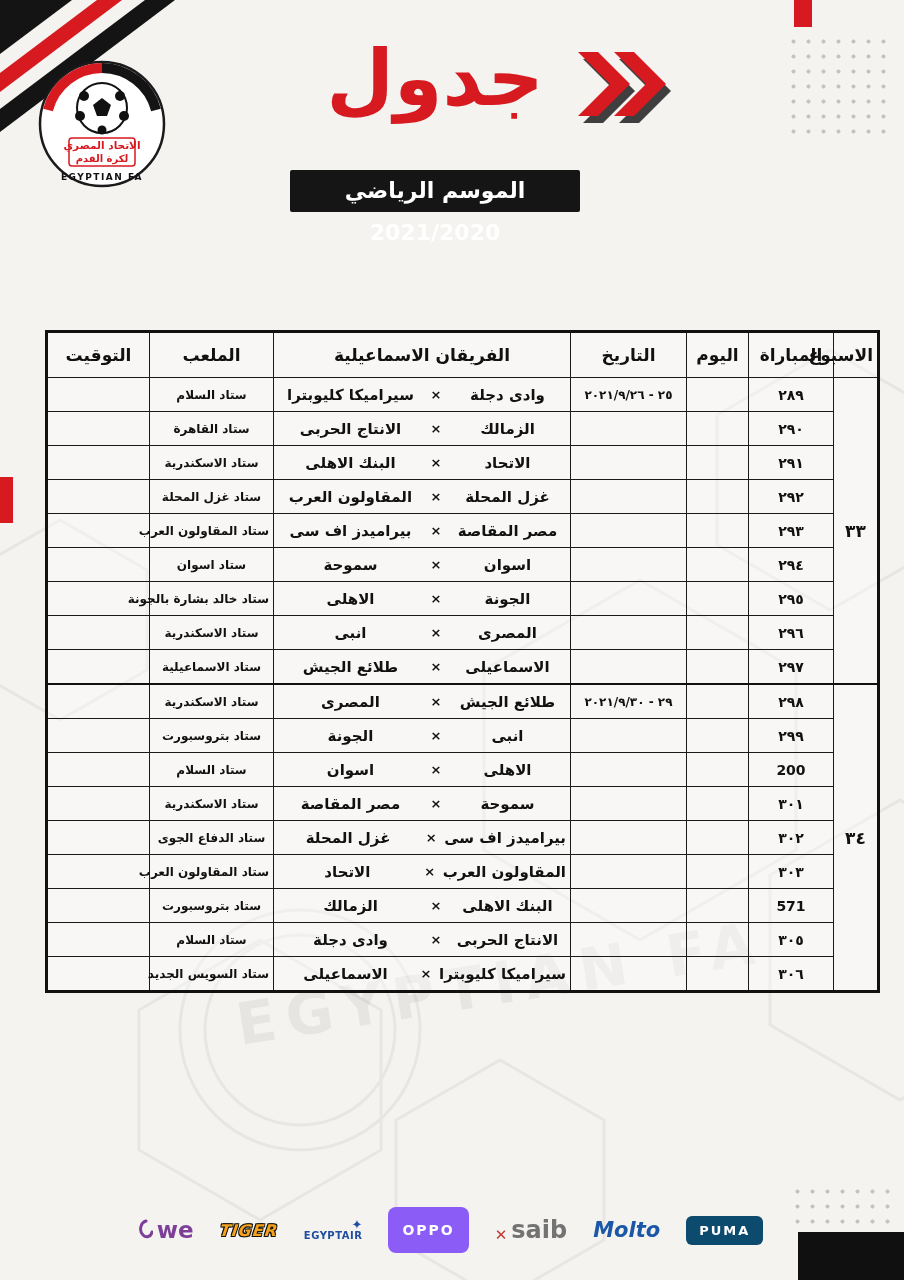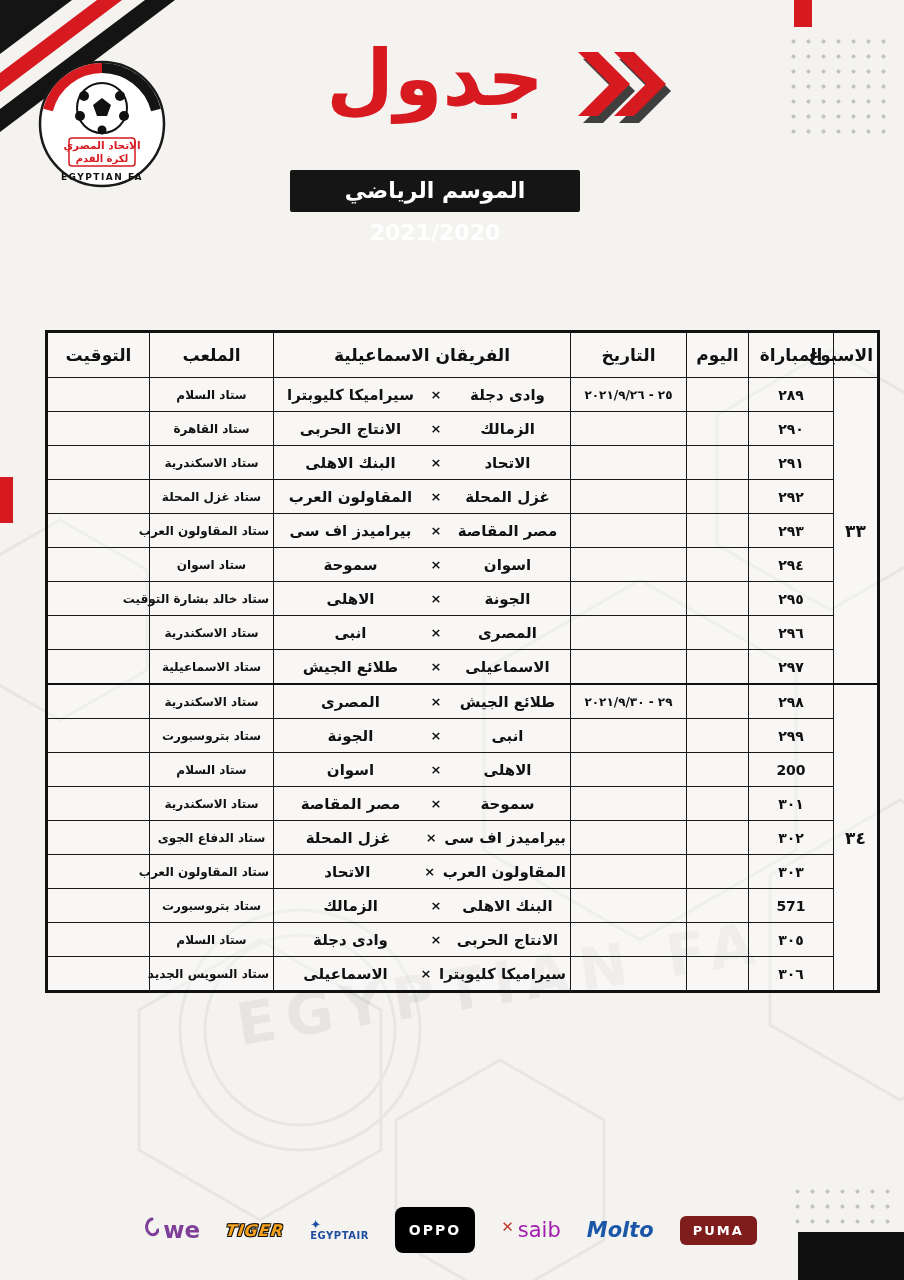--- a/index.html
+++ b/index.html
@@ -59,36 +59,36 @@
   .cell-stadium{font-size:12px;font-weight:600;white-space:nowrap;}
   .teams{display:grid;grid-template-columns:1.05fr 26px 1.3fr;align-items:center;direction:rtl;}
   .teams .home,.teams .away{font-size:15px;font-weight:bold;white-space:nowrap;}
   .teams .vs{font-size:13px;font-weight:bold;}
 
   
   .sponsors{
     position:absolute;left:140px;top:1192px;width:620px;height:44px;
     display:flex;align-items:center;justify-content:center;gap:26px;
   }
-  .sp{display:flex;align-items:flex-start;gap:4px;margin-top:32px;}
+  .sp{display:flex;align-items:flex-end;gap:4px;margin-top:32px;}
   .sp-we .label{color:#7d3f98;font-size:23px;font-weight:bold;}
   .sp-tiger .label{
     color:#f6a21c;font-style:italic;font-weight:bold;font-size:16px;letter-spacing:1px;
     text-shadow:-1px -1px 0 #111,1px -1px 0 #111,-1px 1px 0 #111,1px 1px 0 #111;
     display:inline-block;transform:skewX(-8deg);
   }
   .sp-egyptair{flex-direction:column;gap:0;}
   .ea-icon{color:#1f4ea1;font-size:13px;line-height:11px;}
   .sp-egyptair .label{color:#1f4ea1;font-size:10px;font-weight:bold;letter-spacing:0.5px;}
-  .sp-oppo{background:#000000;border-radius:8px;padding:15px 14px;}
+  .sp-oppo{background:#8b5cf6;border-radius:8px;padding:15px 14px;}
   .sp-oppo .label{color:#fff;font-weight:bold;font-size:14px;letter-spacing:2px;}
   .saib-x{color:#c0392b;font-size:15px;font-weight:bold;}
-  .sp-saib .label{color:#a21caf;font-size:21px;font-weight:normal;}
+  .sp-saib .label{color:#737373;font-size:24px;font-weight:bold;}
   .sp-molto .label{color:#1b57a6;font-size:21px;font-weight:bold;font-style:italic;}
-  .sp-puma{background:#7f1d1d;border-radius:6px;padding:7px 13px;}
+  .sp-puma{background:#0c4a6e;border-radius:6px;padding:7px 13px;}
   .sp-puma .label{color:#fff;font-weight:bold;font-size:13px;letter-spacing:2px;}
 </style>
 </head>
 <body>
 
 <div class="page">
 
   <svg class="layer" width="904" height="1280" viewBox="0 0 904 1280" style="left:0;top:0;">
     <g fill="none" stroke="#e7e6e3" stroke-width="3">
       <polygon points="830,350 943,415 943,545 830,610 717,545 717,415"></polygon>
@@ -260,21 +260,21 @@
           <td class="cell-match">٢٩٥</td>
           <td class="cell-day"></td>
           <td class="cell-date"></td>
           <td class="cell-teams">
             <div class="teams">
               <span class="home">الجونة</span>
               <span class="vs">×</span>
               <span class="away">الاهلى</span>
             </div>
           </td>
-          <td class="cell-stadium">ستاد خالد بشارة التوقيت</td>
+          <td class="cell-stadium">ستاد خالد بشارة بالجونة</td>
           <td class="cell-time"></td>
         </tr>
         <tr>
           <td class="cell-match">٢٩٦</td>
           <td class="cell-day"></td>
           <td class="cell-date"></td>
           <td class="cell-teams">
             <div class="teams">
               <span class="home">المصرى</span>
               <span class="vs">×</span>

